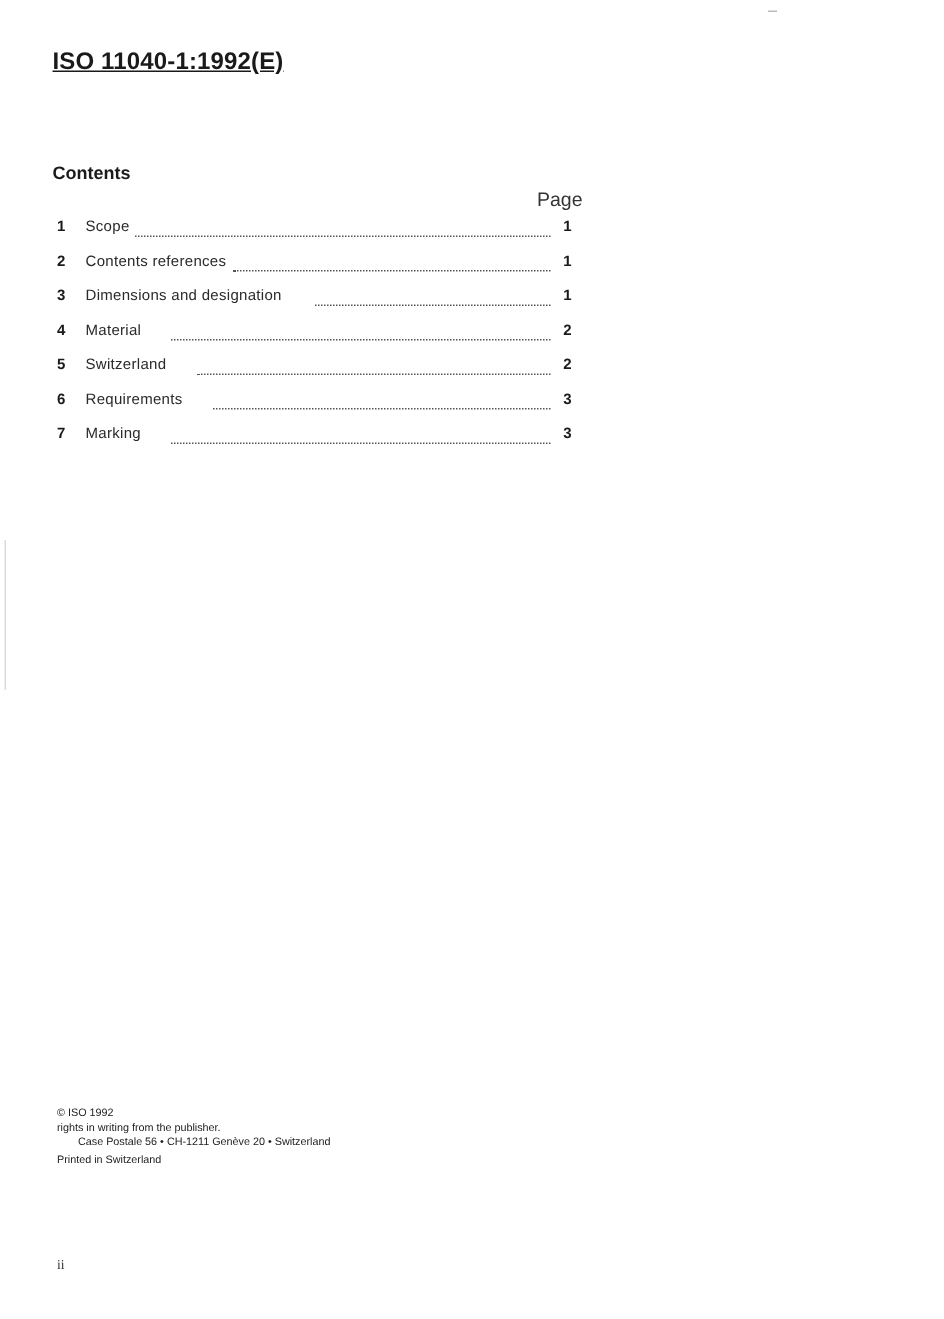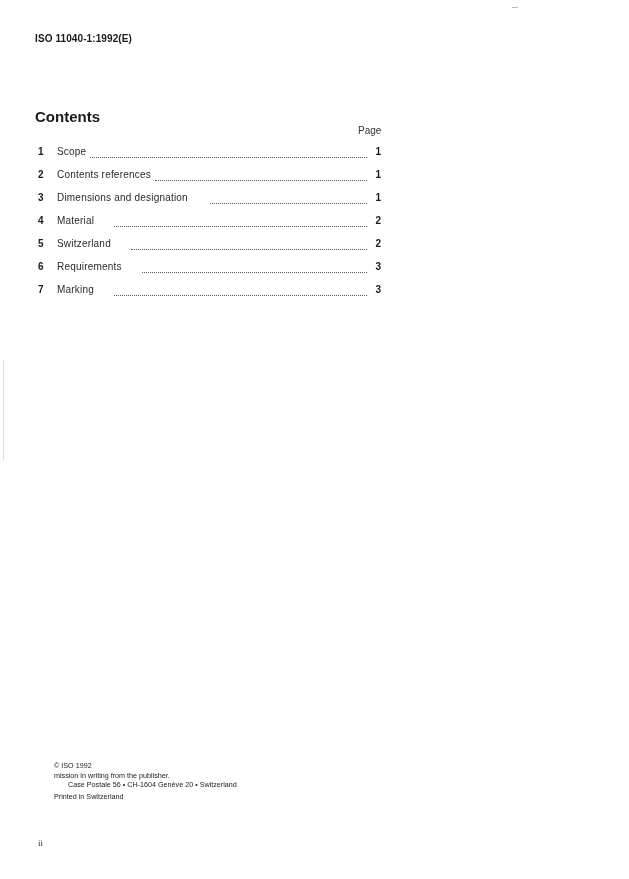--- a/index.html
+++ b/index.html
@@ -2,29 +2,29 @@
 <html><head>
   <meta charset="utf-8">
   <style>
     html, body { margin: 0; padding: 0; background: #ffffff; }
     body {
       width: 629px; height: 879px; position: relative; overflow: hidden;
       font-family: "Liberation Sans", sans-serif; color: #1a1a1a;
     }
     .page-header {
       position: absolute; left: 35px; top: 33px;
-      font-size: 10px; font-weight: bold; letter-spacing: 0.1px;
+      font-size: 16px; font-weight: bold; letter-spacing: 0.1px; text-decoration: underline;
     }
     .contents-title {
       position: absolute; left: 35px; top: 108px;
-      font-size: 15px; font-weight: bold;
+      font-size: 12px; font-weight: bold;
     }
     .page-col-label {
       position: absolute; left: 358px; top: 125px; width: 23px;
-      text-align: right; font-size: 10px; color: #333;
+      text-align: right; font-size: 13px; color: #333;
     }
     .toc {
       position: absolute; left: 38px; top: 146px; width: 343px;
     }
     .toc-row {
       position: relative; height: 23px; display: flex; align-items: baseline;
       font-size: 10px;
     }
     .toc-num {
       width: 19px; font-weight: bold; flex: none;
@@ -34,22 +34,22 @@
     }
     .toc-dots {
       flex: 1; margin: 0 6px 0 4px;
       border-bottom: 1px dotted #555; height: 0; position: relative; top: -2px;
       align-self: flex-end; margin-bottom: 9px;
     }
     .toc-page {
       flex: none; width: 8px; text-align: right; font-weight: bold;
     }
     .copyright {
-      position: absolute; left: 38px; top: 761px; width: 350px;
-      font-size: 7.2px; line-height: 9.6px; color: #222; margin-left: 16px;
+      position: absolute; left: 38px; top: 737px; width: 350px;
+      font-size: 7.2px; line-height: 9.6px; color: #222;
     }
     .copyright .indent { padding-left: 14px; }
     .copyright .gap { margin-top: 2px; }
     .page-number {
       position: absolute; left: 38px; top: 838px; font-size: 9px; color: #333; font-family: Liberation Serif, serif;
     }
     .scan-mark-left {
       position: absolute; left: 3px; top: 360px; width: 1px; height: 100px;
       background: #dcdcdc;
     }
@@ -109,18 +109,18 @@
   <div class="toc-row">
     <span class="toc-num">7</span>
     <span class="toc-title">Marking</span>
     <span class="toc-dots" style="margin-left:20px"></span>
     <span class="toc-page">3</span>
   </div>
 </div>
 
 <div class="copyright">
   <div>© ISO 1992</div>
-  <div>mission in writing from the publisher.</div>
-  <div class="indent">Case Postale 56 • CH-1604 Genève 20 • Switzerland</div>
+  <div>rights in writing from the publisher.</div>
+  <div class="indent">Case Postale 56 • CH-1211 Genève 20 • Switzerland</div>
   <div class="gap">Printed in Switzerland</div>
 </div>
 
 <div class="page-number">ii</div>
 
 </body></html>

